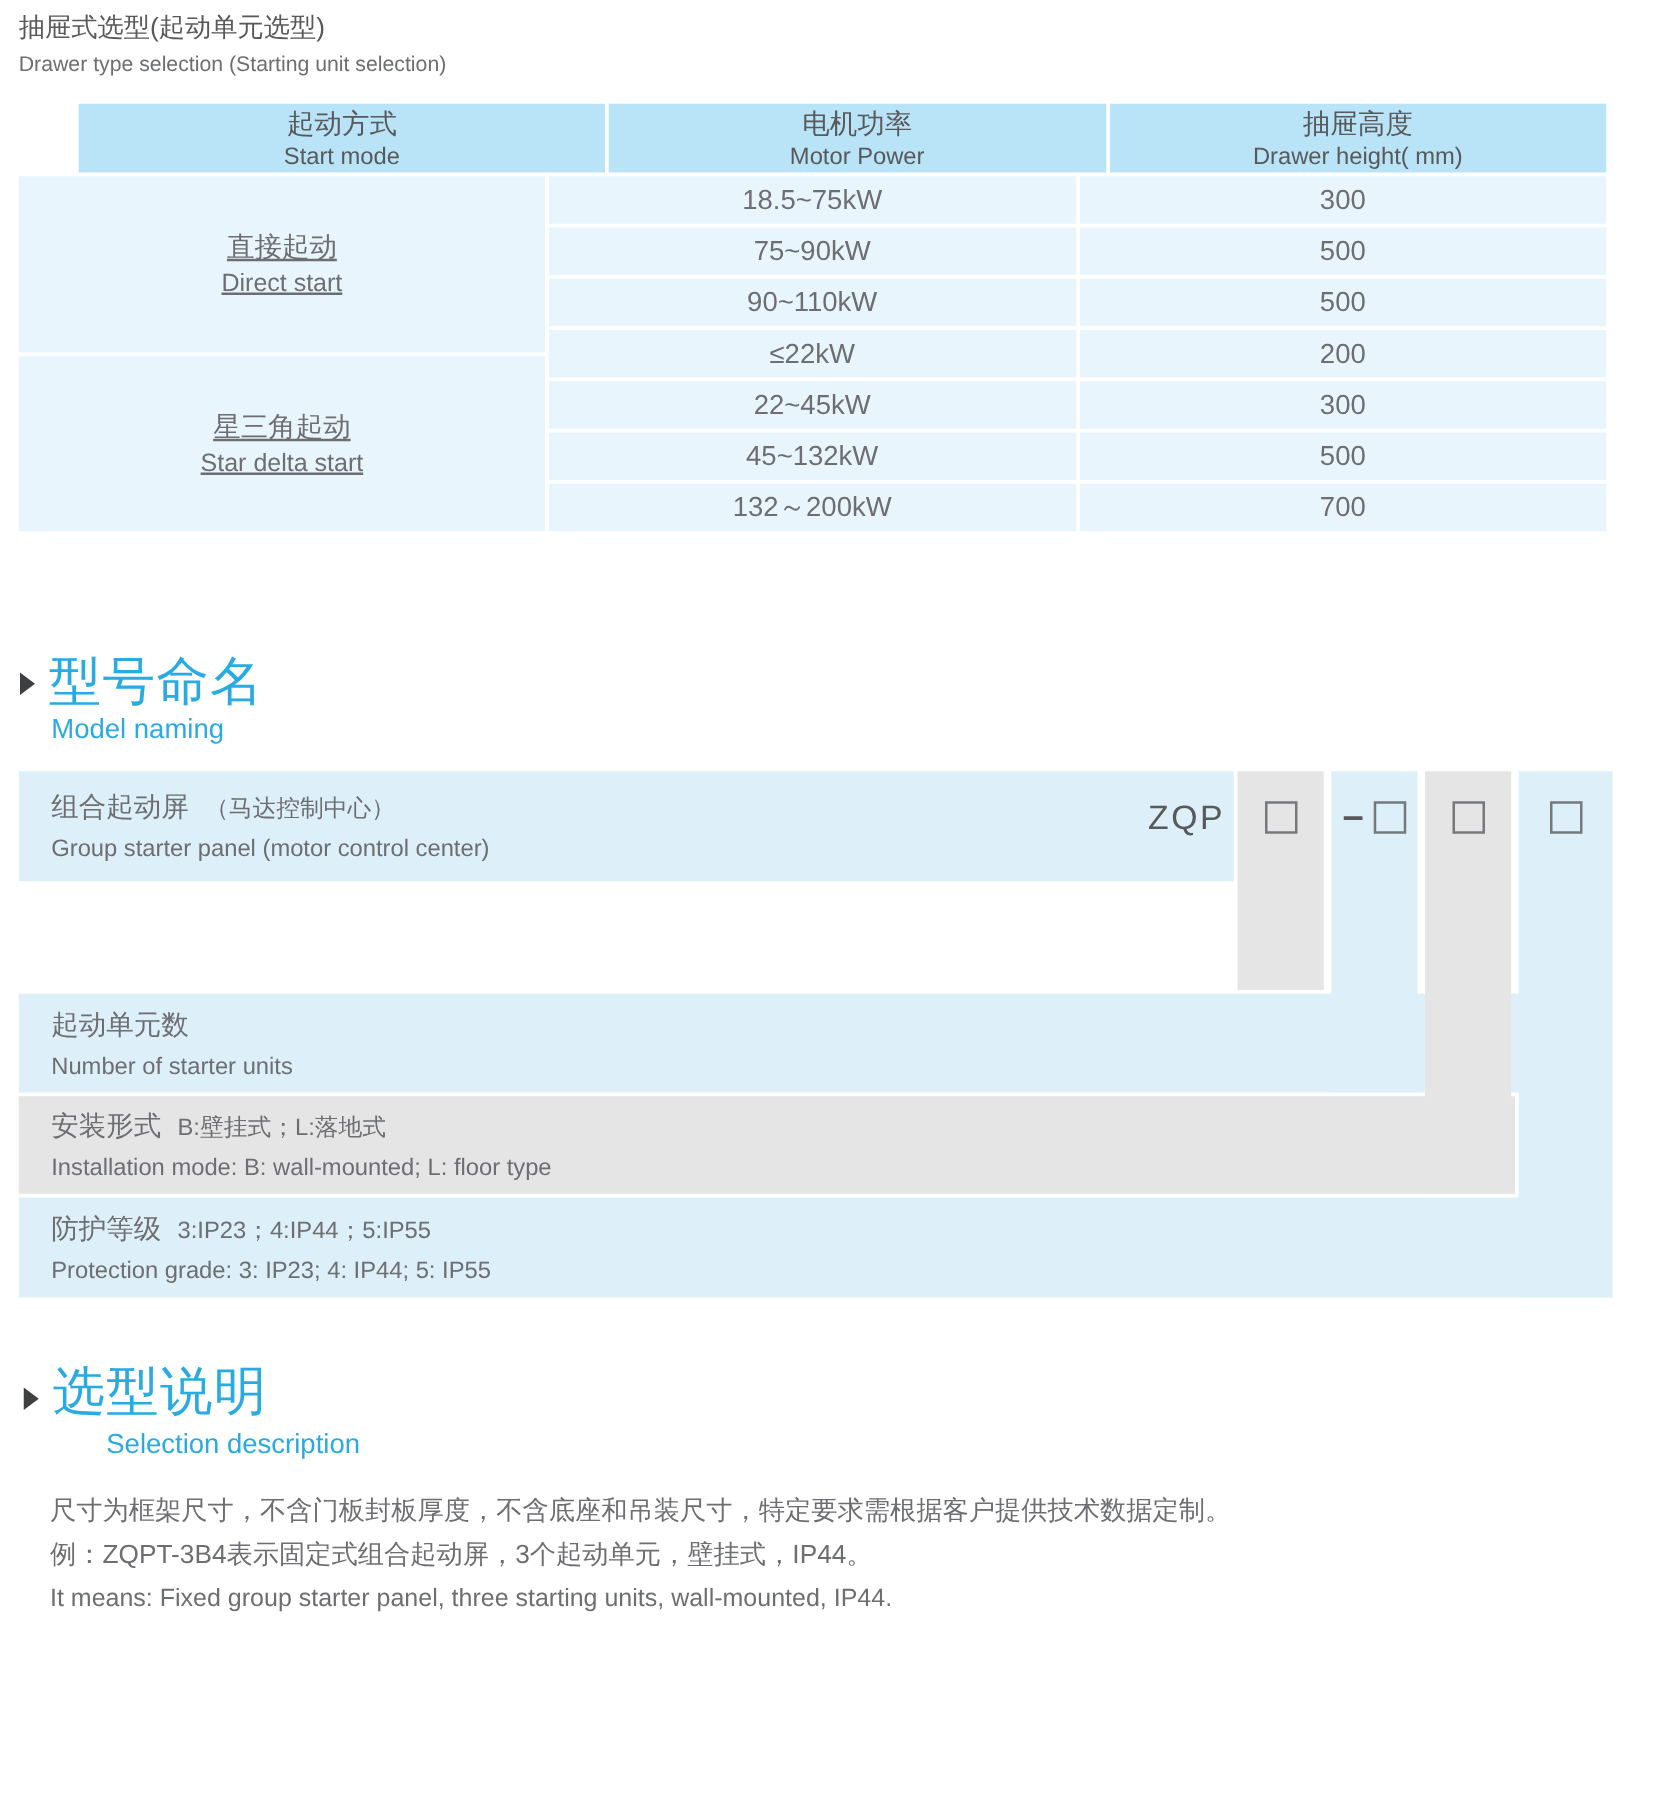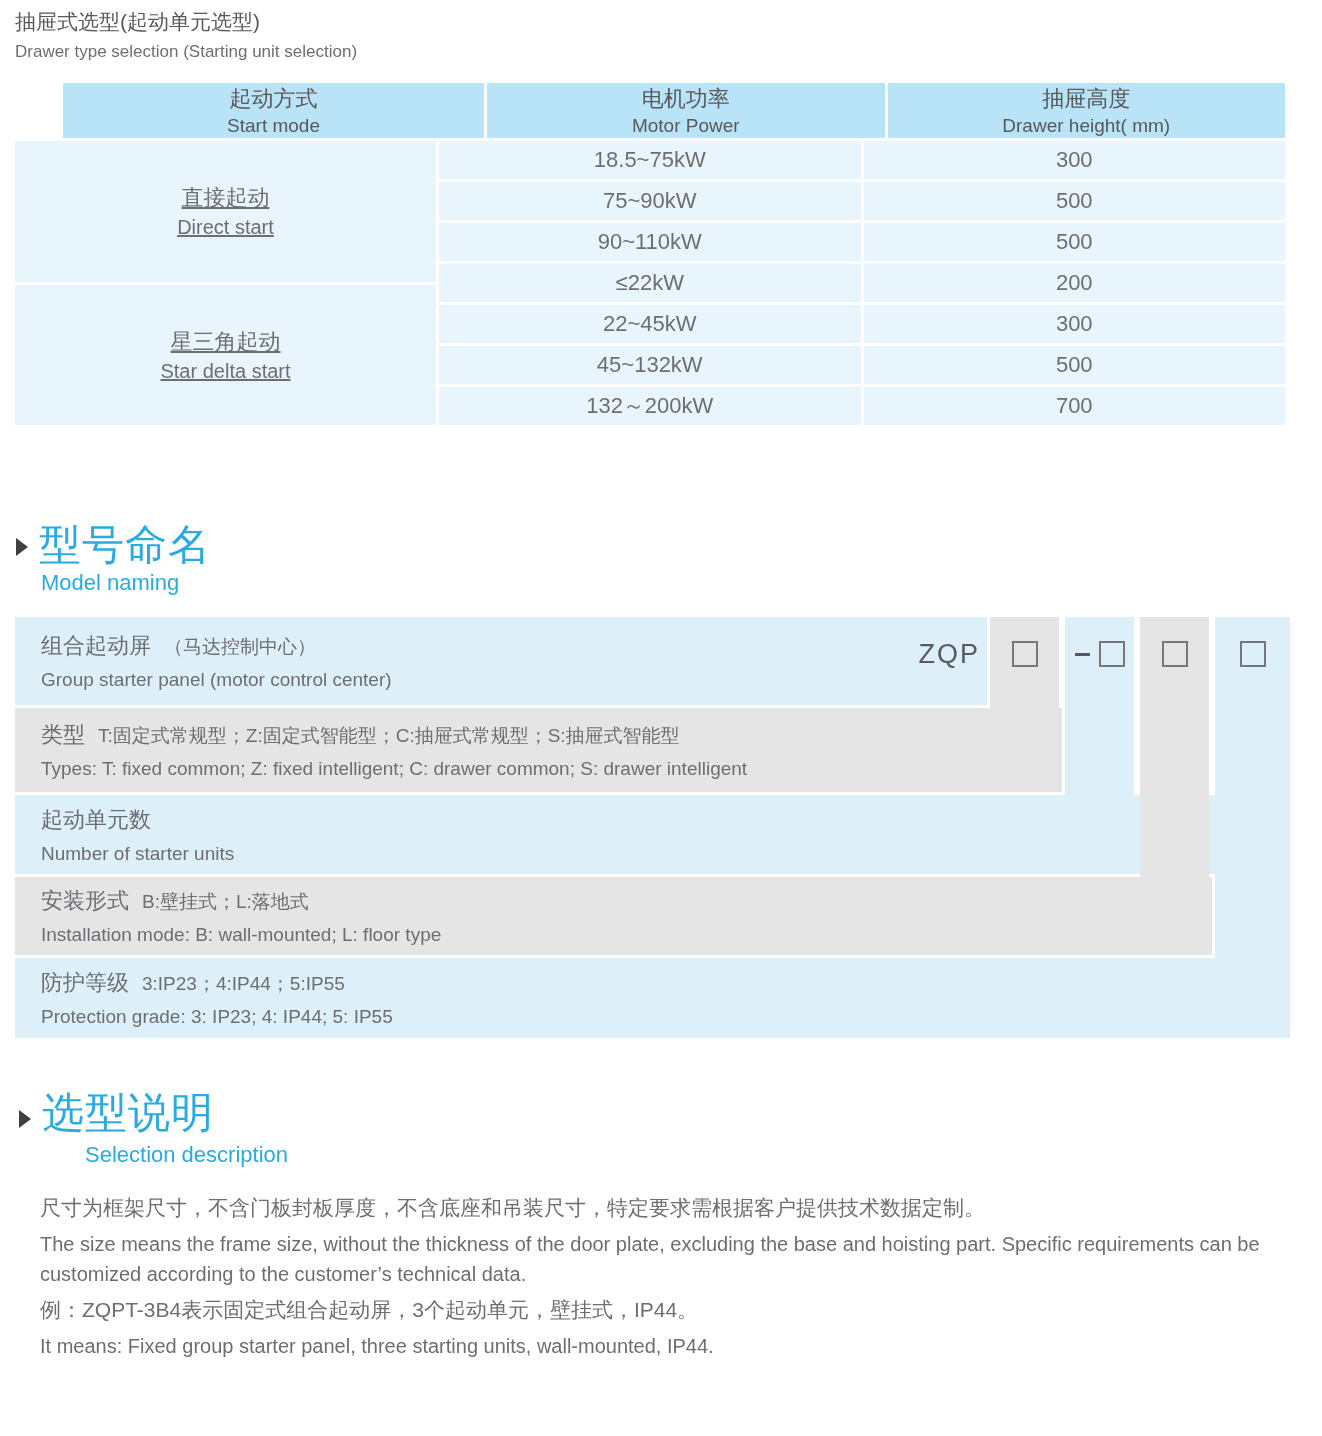--- a/index.html
+++ b/index.html
@@ -170,26 +170,20 @@
   <div class="en">Model naming</div>
 </div>
 
 <div class="diagram">
   <div class="d-row d-blue d-r1">
     <div class="d-cnline">
       <span class="lbl">组合起动屏</span><span class="det">（马达控制中心）</span>
     </div>
     <div class="d-en">Group starter panel (motor control center)</div>
   </div>
-  <div class="d-row d-gray d-r2">
-    <div class="d-cnline">
-      <span class="lbl">类型</span><span class="det">T:固定式常规型；Z:固定式智能型；C:抽屉式常规型；S:抽屉式智能型</span>
-    </div>
-    <div class="d-en">Types: T: fixed common; Z: fixed intelligent; C: drawer common; S: drawer intelligent</div>
-  </div>
   <div class="d-row d-blue d-r3">
     <div class="d-cnline">
       <span class="lbl">起动单元数</span><span class="det"></span>
     </div>
     <div class="d-en">Number of starter units</div>
   </div>
   <div class="d-row d-gray d-r4">
     <div class="d-cnline">
       <span class="lbl">安装形式</span><span class="det">B:壁挂式；L:落地式</span>
     </div>
@@ -224,16 +218,15 @@
 </div>
 
 <div class="section-head sec-desc">
   <div class="tri"></div>
   <div class="cn">选型说明</div>
   <div class="en">Selection description</div>
 </div>
 
 <div class="desc-block">
   <p class="p-cn">尺寸为框架尺寸，不含门板封板厚度，不含底座和吊装尺寸，特定要求需根据客户提供技术数据定制。</p>
-  <p class="p-en">The size means the frame size, without the thickness of the door plate, excluding the base and hoisting part. Specific requirements can be customized according to the customer’s technical data.</p>
   <p class="p-cn">例：ZQPT-3B4表示固定式组合起动屏，3个起动单元，壁挂式，IP44。</p>
   <p class="p-en">It means: Fixed group starter panel, three starting units, wall-mounted, IP44.</p>
 </div>
 
 </body></html>

